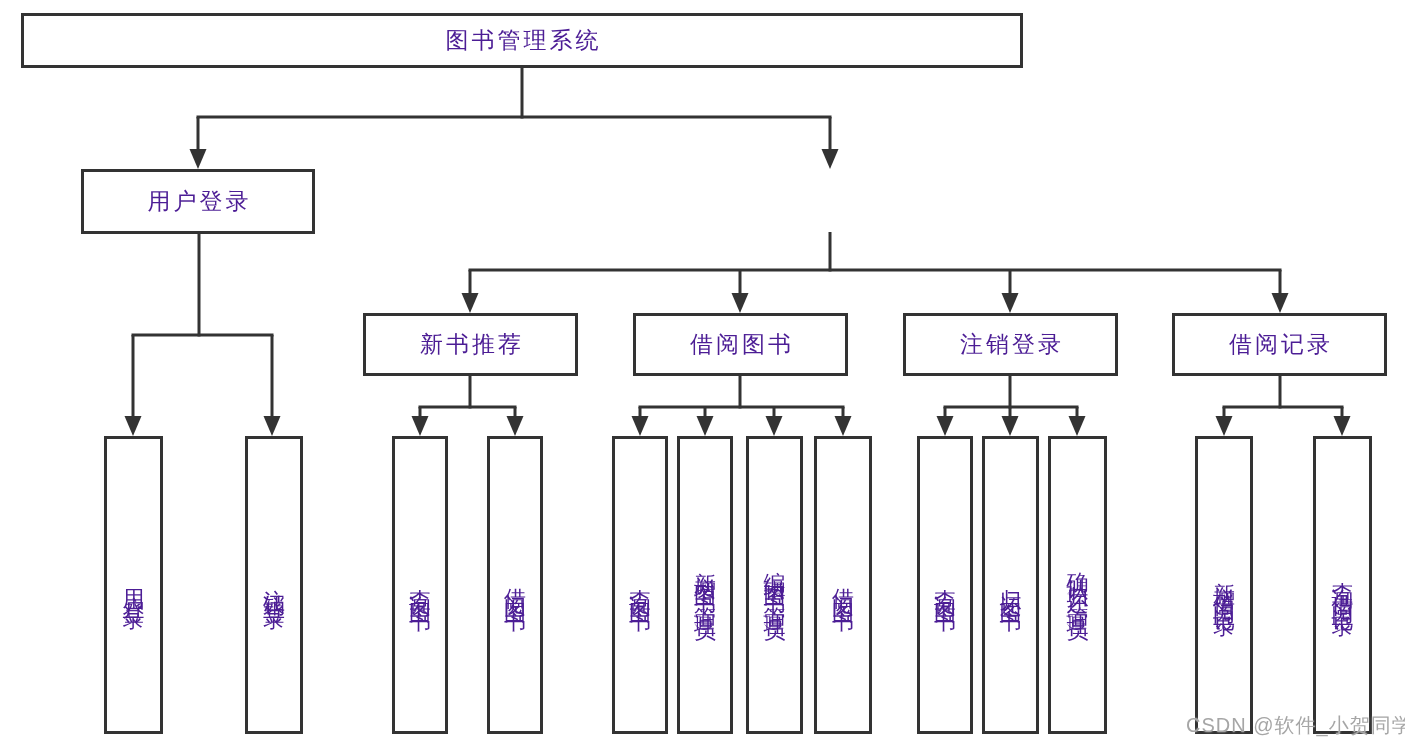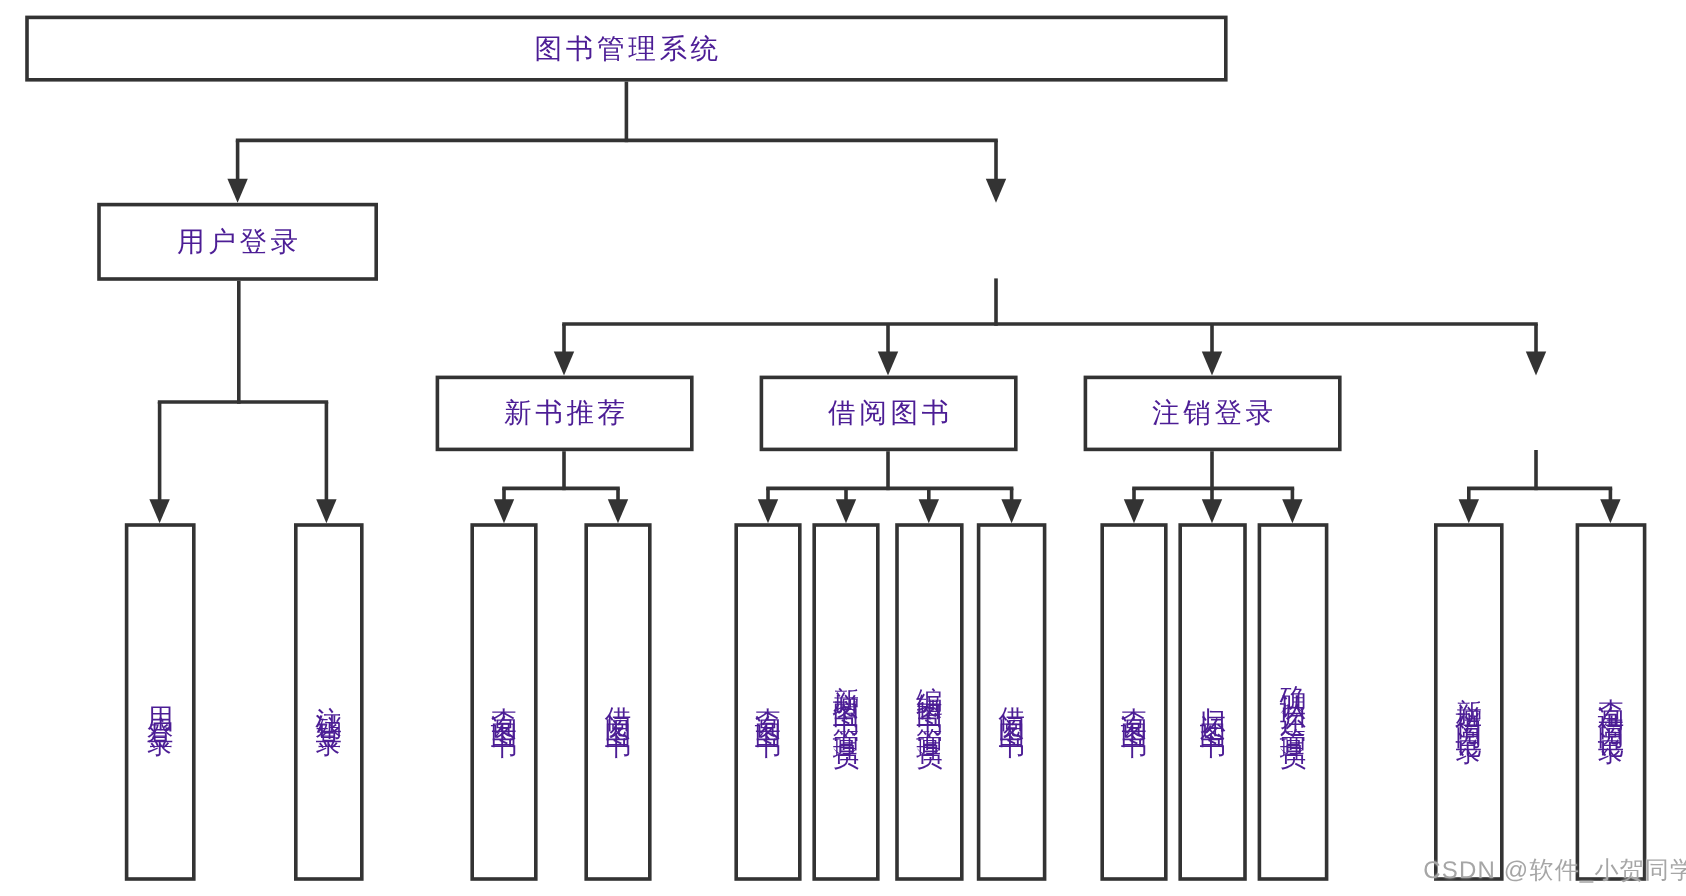--- a/index.html
+++ b/index.html
@@ -136,20 +136,21 @@
     <polygon points="1333.5,416 1350.5,416 1342,436"></polygon>
   </svg>
 
   <div class="box hbox" style="left:21px; top:13px; width:1002px; height:55px;">图书管理系统</div>
 
   <div class="box hbox" style="left:81px; top:169px; width:234px; height:65px;">用户登录</div>
 
   <div class="box hbox" style="left:363px; top:313px; width:215px; height:63px;">新书推荐</div>
   <div class="box hbox" style="left:633px; top:313px; width:215px; height:63px;">借阅图书</div>
   <div class="box hbox" style="left:903px; top:313px; width:215px; height:63px;">注销登录</div>
+  <div class="box hbox" style="left:1172px; top:313px; width:215px; height:63px;">借阅记录</div>
 
   <div class="box vbox" style="left:104px; top:436px; width:59px; height:298px;">用户登录</div>
   <div class="box vbox" style="left:245px; top:436px; width:58px; height:298px;">注销登录</div>
 
   <div class="box vbox" style="left:392px; top:436px; width:56px; height:298px;">查询图书</div>
   <div class="box vbox" style="left:487px; top:436px; width:56px; height:298px;">借阅图书</div>
 
   <div class="box vbox" style="left:612px; top:436px; width:56px; height:298px;">查询图书</div>
   <div class="box vbox" style="left:677px; top:436px; width:56px; height:298px;">新增图书（管理员）</div>
   <div class="box vbox" style="left:746px; top:436px; width:57px; height:298px;">编辑图书（管理员）</div>

